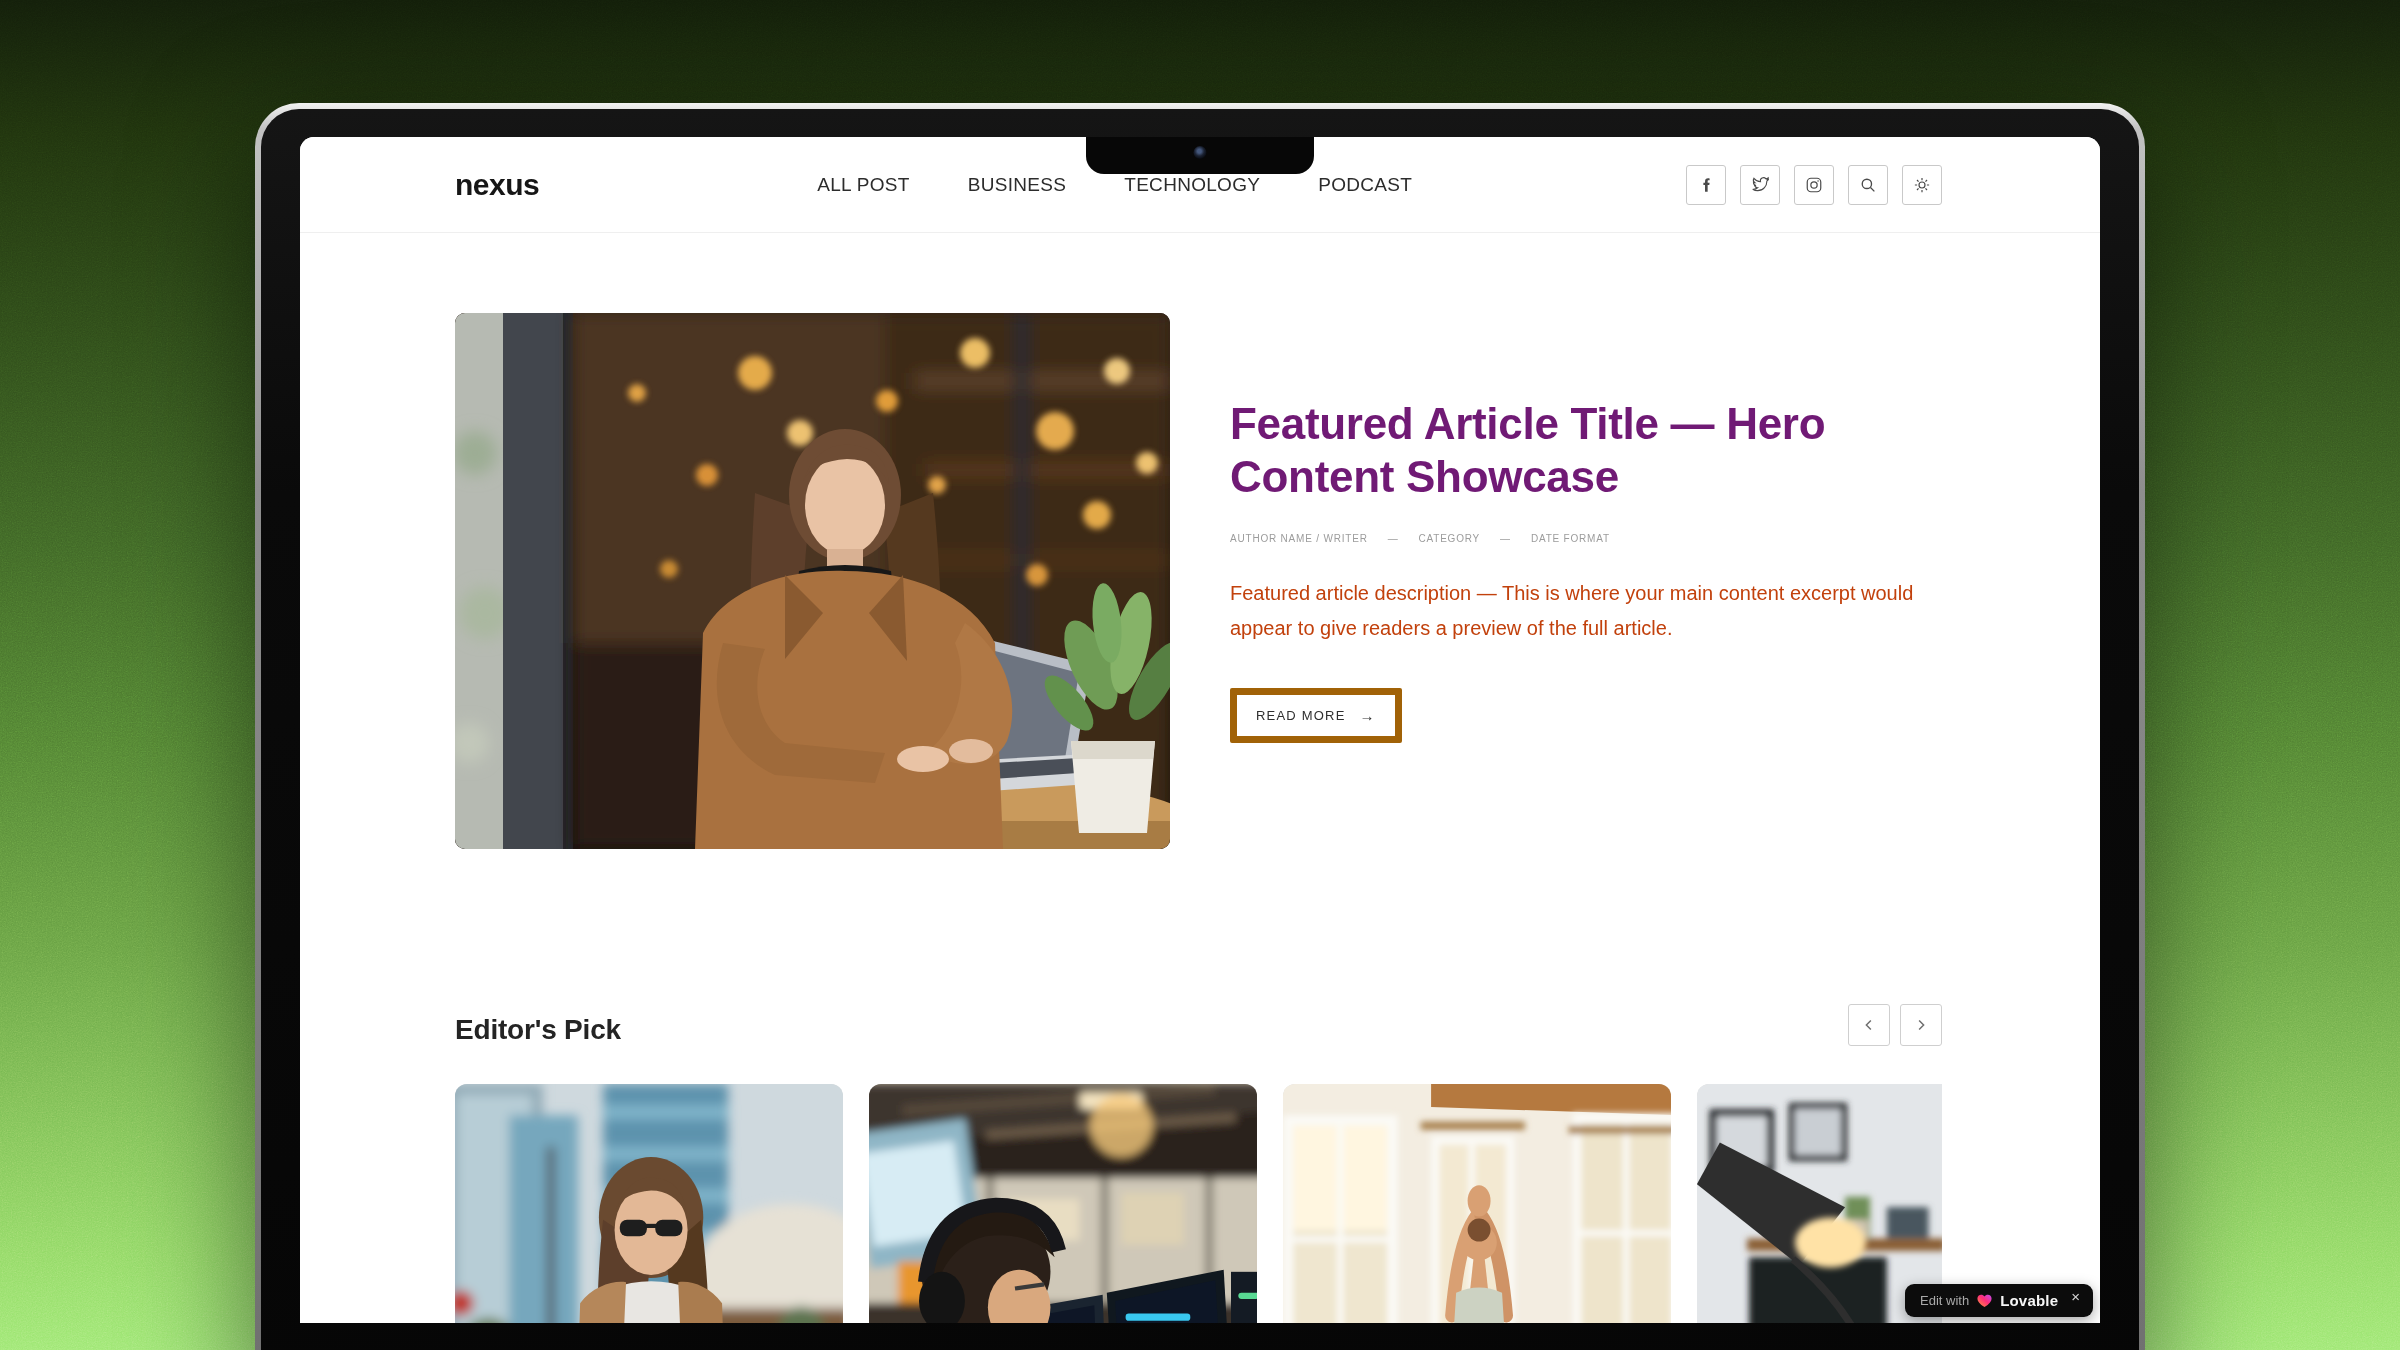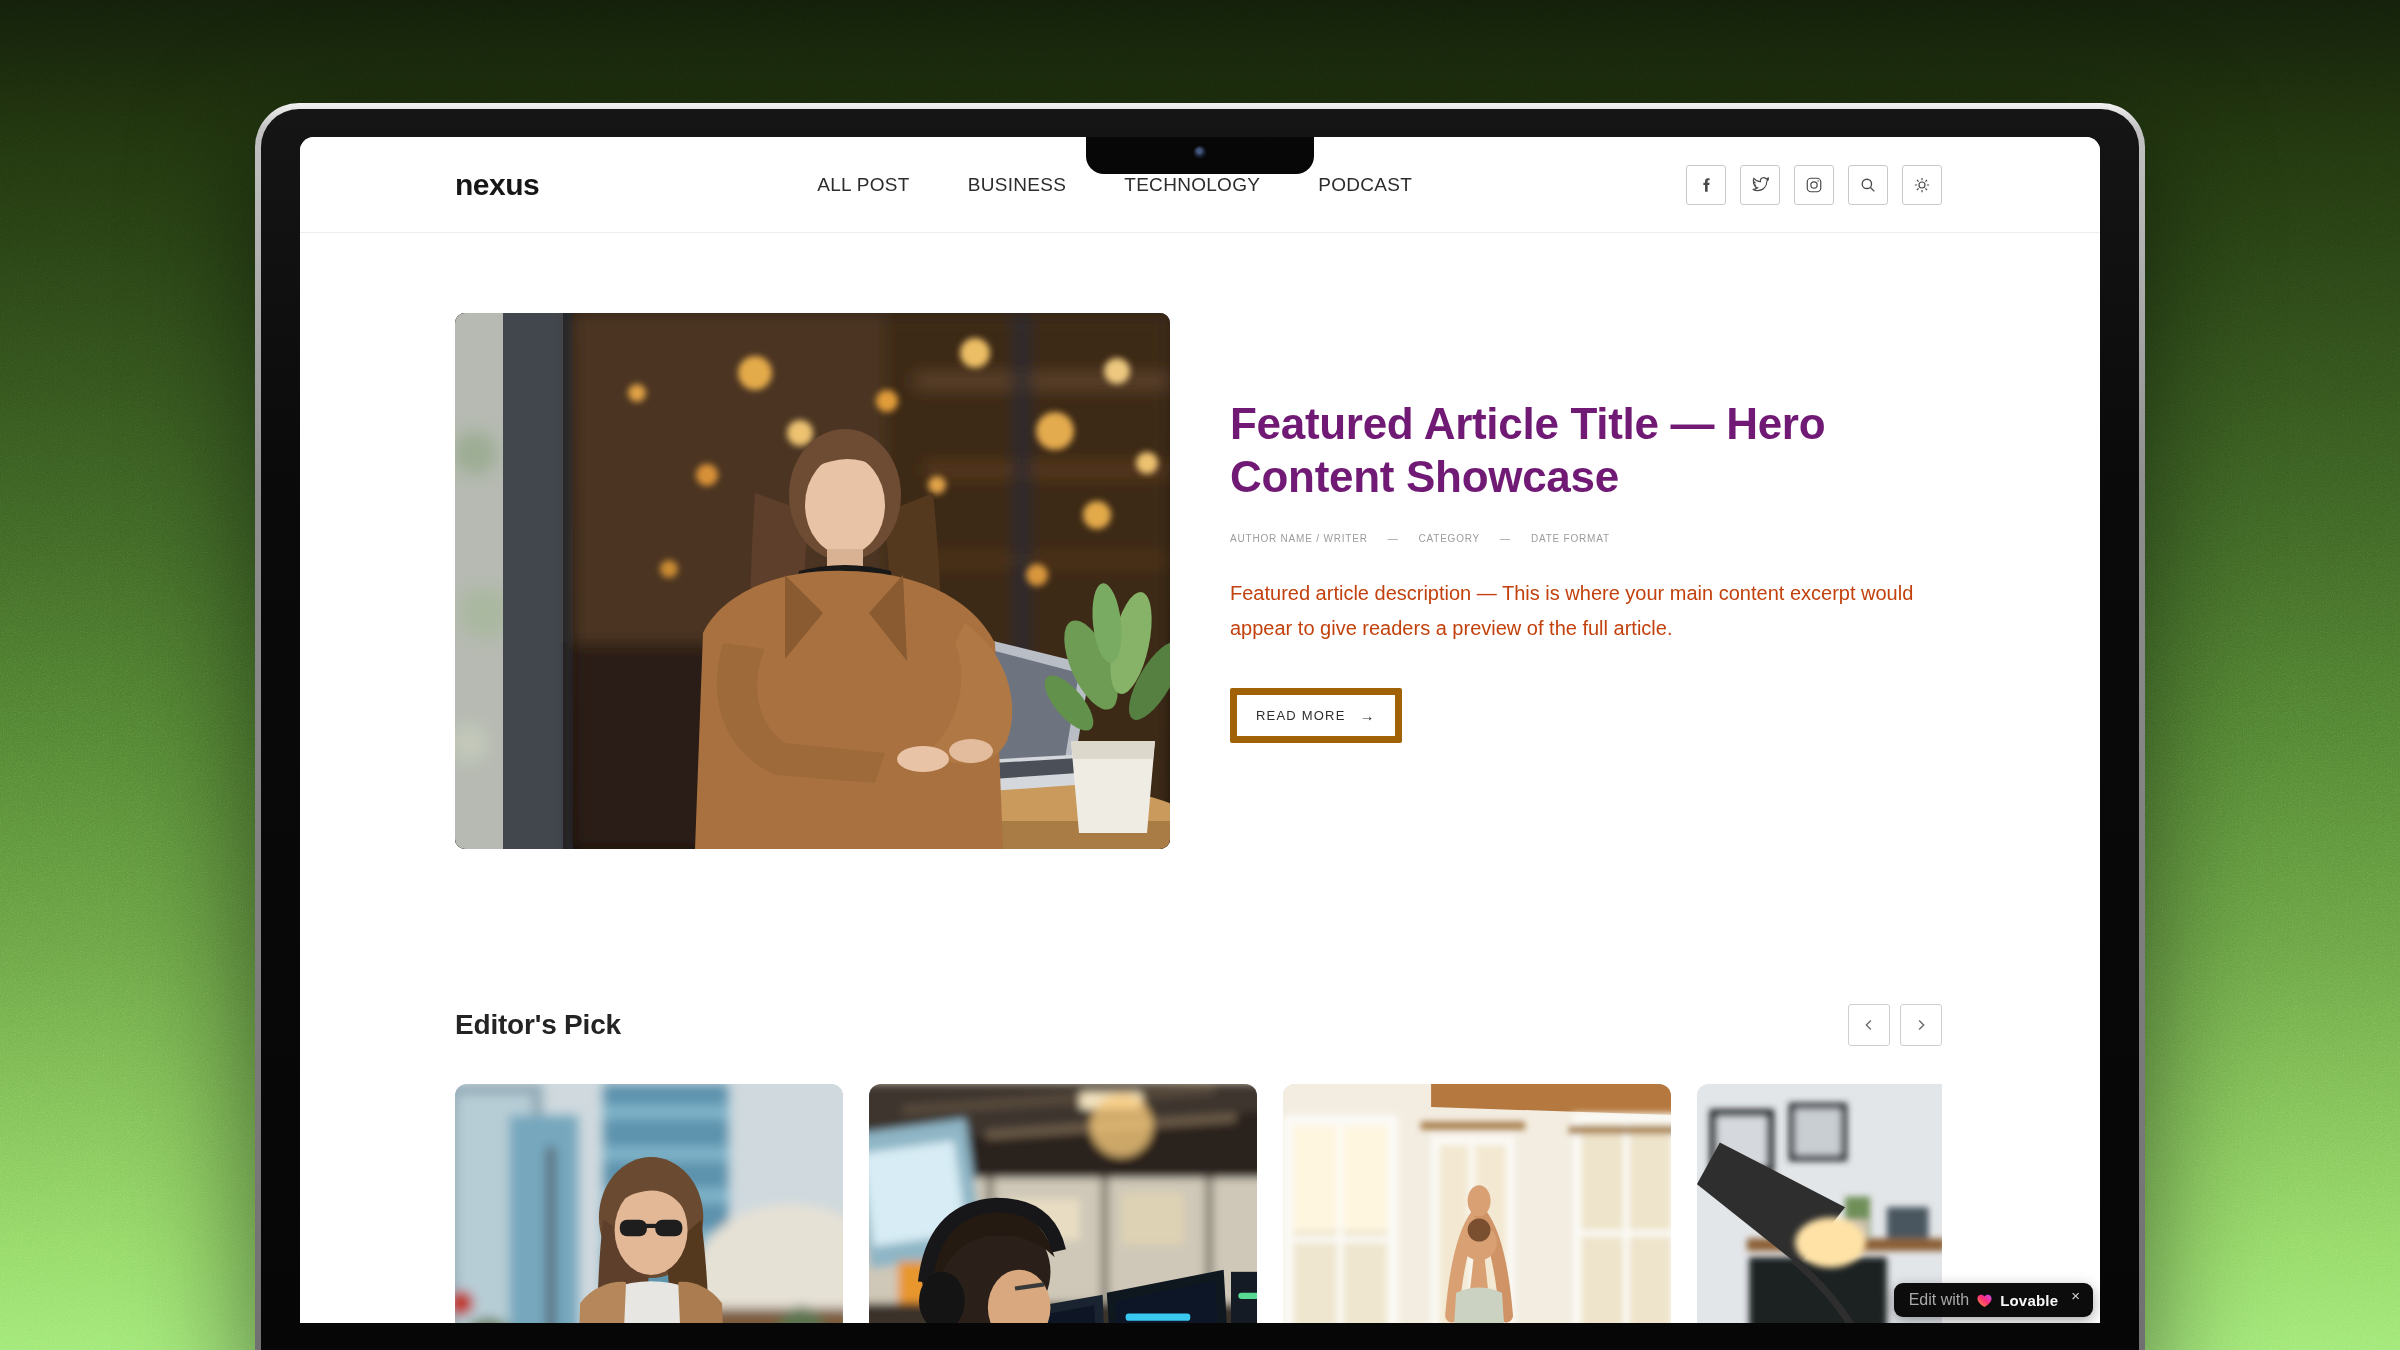--- a/index.html
+++ b/index.html
@@ -70,41 +70,41 @@
   }
   .read-more{
     display:inline-flex;align-items:center;gap:14px;
     border:7px solid #a16207;background:#fff;border-radius:2px;
     padding:12px 19px;font-size:13px;letter-spacing:1.2px;color:#2f2f2f;cursor:pointer;
     font-family:"Liberation Sans",sans-serif;
   }
   .read-more .arrow{font-size:15px;color:#2f2f2f;}
   
   .editors{padding:155px 158px 0 155px;}
-  .ed-head{display:flex;align-items:center;justify-content:space-between;}
+  .ed-head{display:flex;align-items:flex-end;justify-content:space-between;}
   .ed-title{margin:0;font-size:28px;font-weight:bold;color:#242424;letter-spacing:-.2px;}
   .ed-arrows{display:flex;gap:10px;}
   .arrow-btn{
     width:42px;height:42px;border:1px solid #cfcfcf;border-radius:3px;background:#fff;
     display:flex;align-items:center;justify-content:center;cursor:pointer;padding:0;
   }
   .cards{display:flex;gap:26px;margin-top:38px;overflow:hidden;}
   .card{
     width:388px;min-width:388px;height:480px;border-radius:12px;overflow:hidden;cursor:pointer;
     background:#ddd;
   }
   .card svg{display:block;width:100%;height:100%;}
   
   .lovable{
     position:absolute;right:7px;bottom:6px;z-index:70;
     display:flex;align-items:center;gap:7px;
     background:#0c0c0c;border-radius:9px;padding:8px 13px 8px 15px;
     box-shadow:0 4px 14px rgba(0,0,0,.35);cursor:pointer;
   }
-  .lovable .prefix{font-size:16px;color:#a9a9a9;}
+  .lovable .prefix{font-size:13px;color:#a9a9a9;}
   .lovable .brand{font-size:15px;font-weight:bold;color:#f7f7f7;letter-spacing:.2px;}
   .lovable .close{
     font-size:15px;color:#d6d6d6;margin-left:6px;align-self:flex-start;line-height:10px;cursor:pointer;
   }
 </style>
 </head>
 <body>
 
 <svg class="noise" xmlns="http://www.w3.org/2000/svg">
   <filter id="nz">

